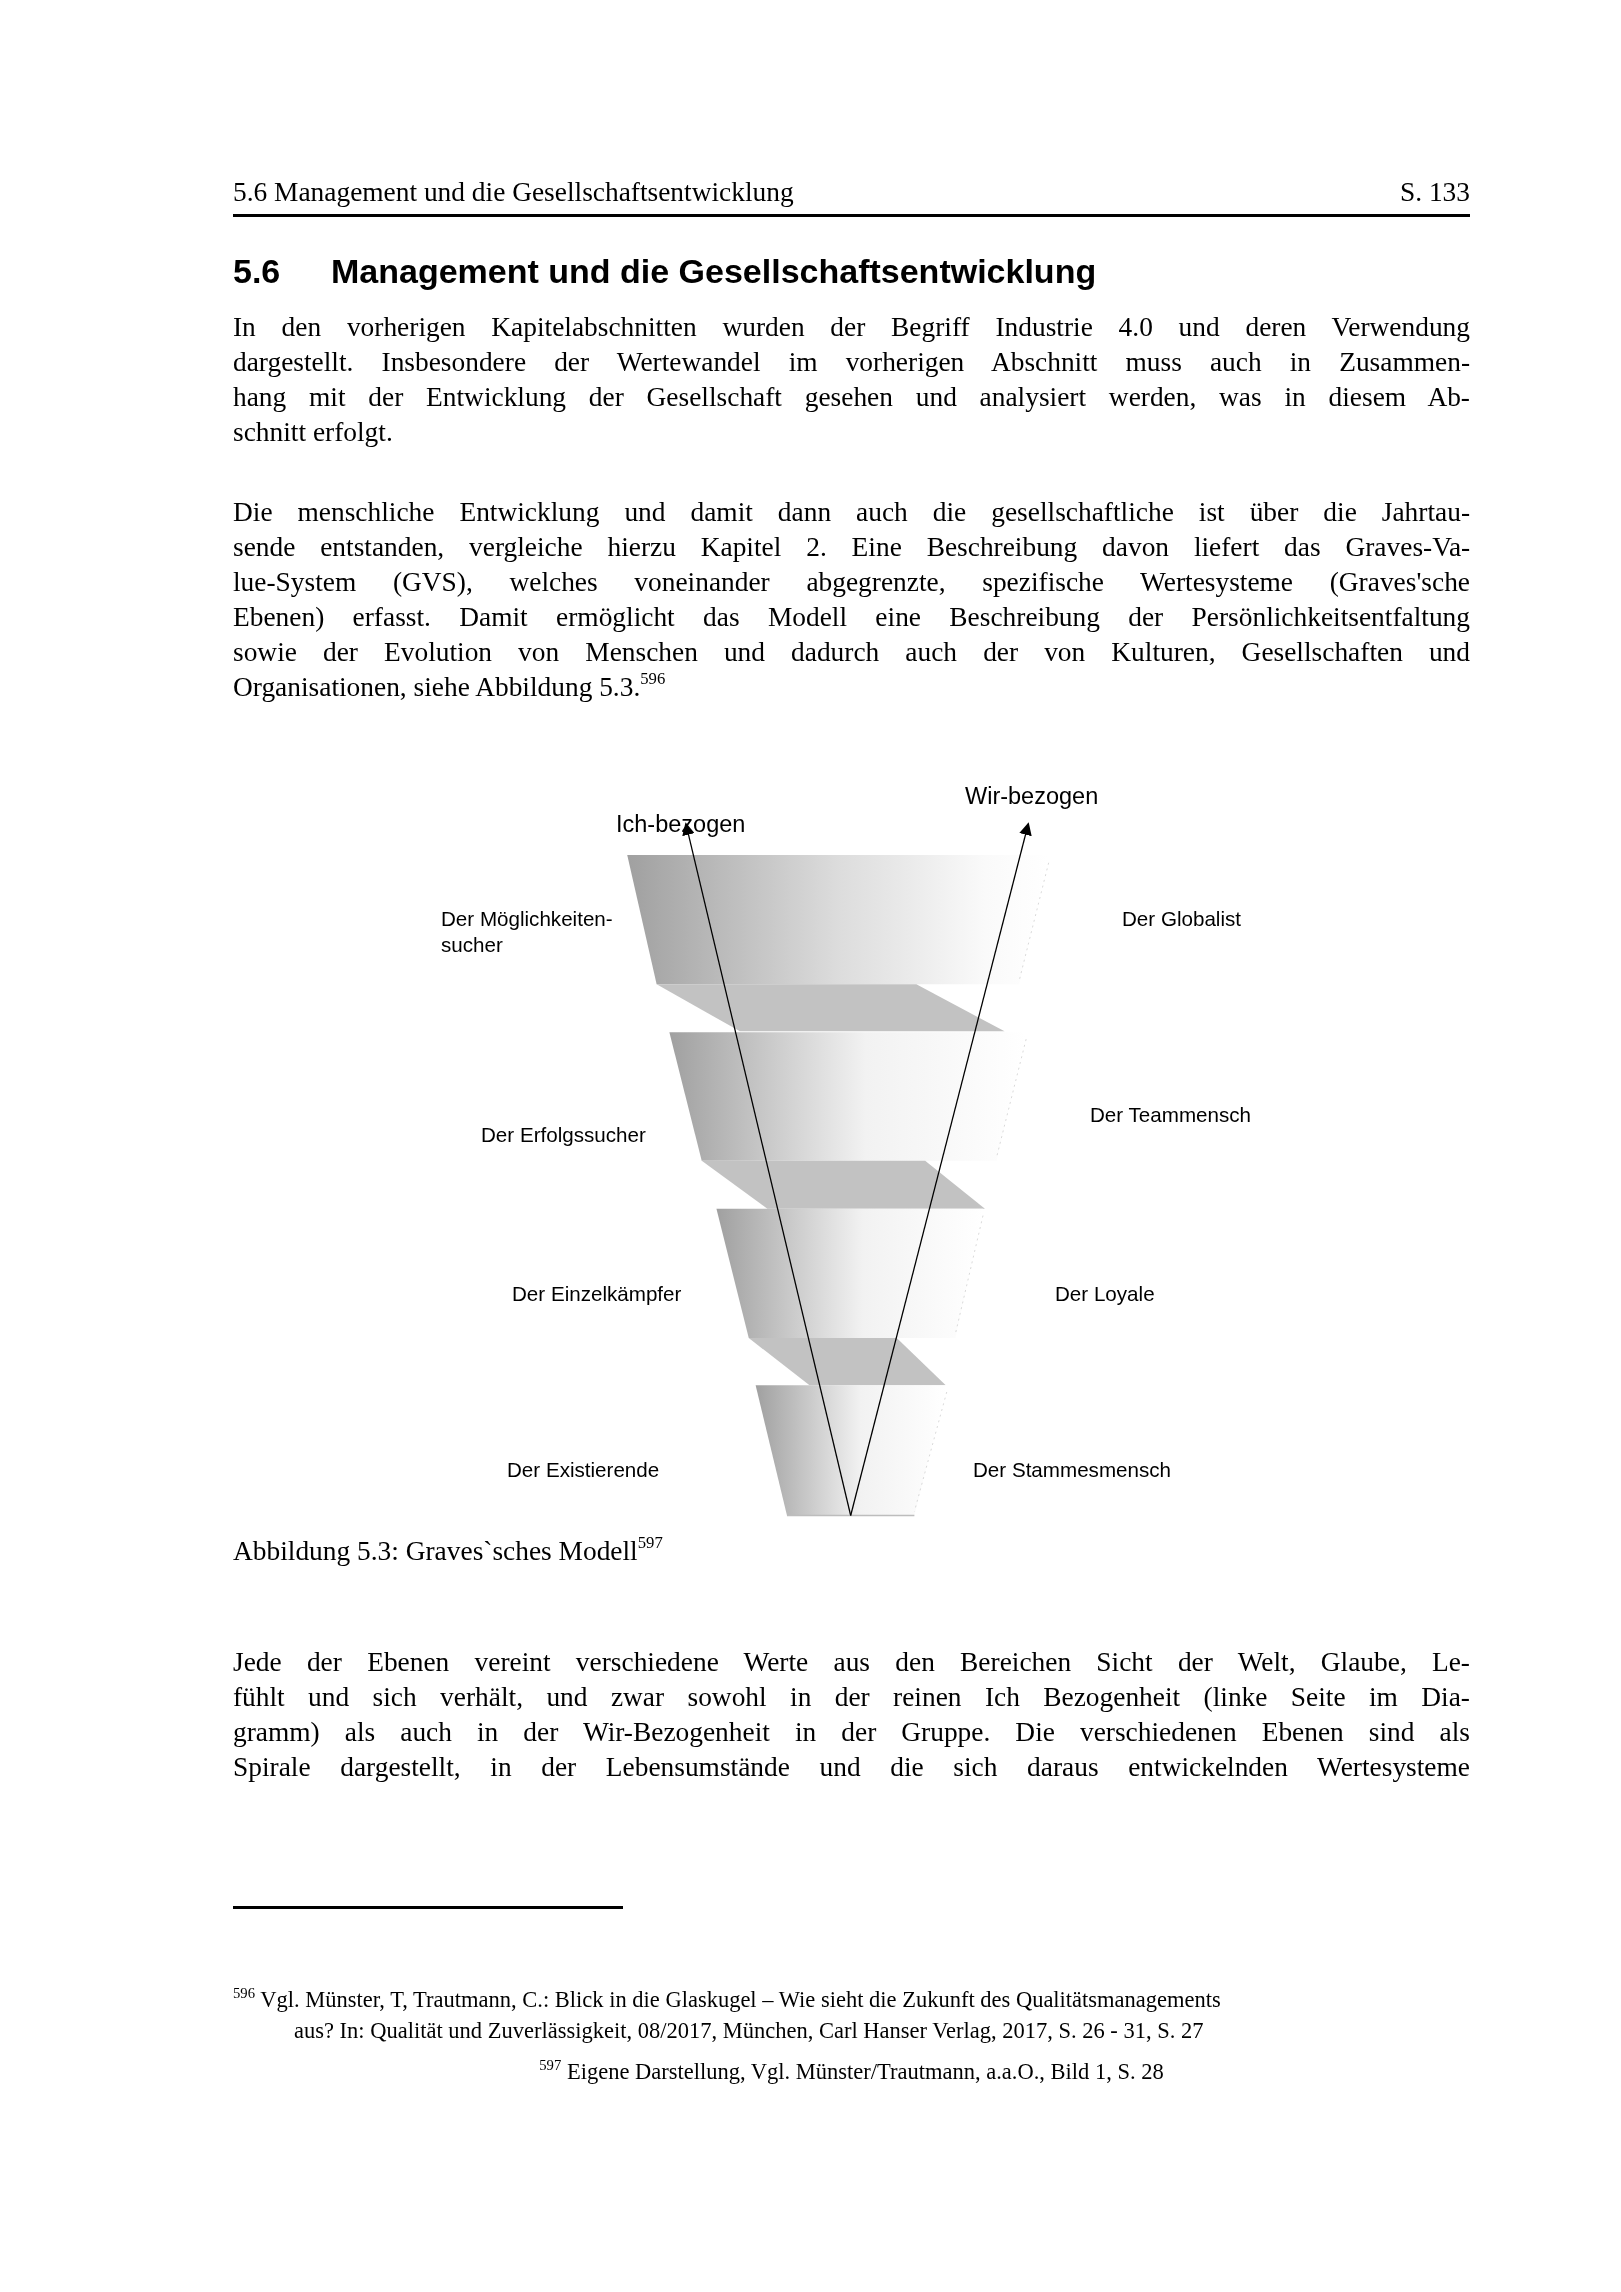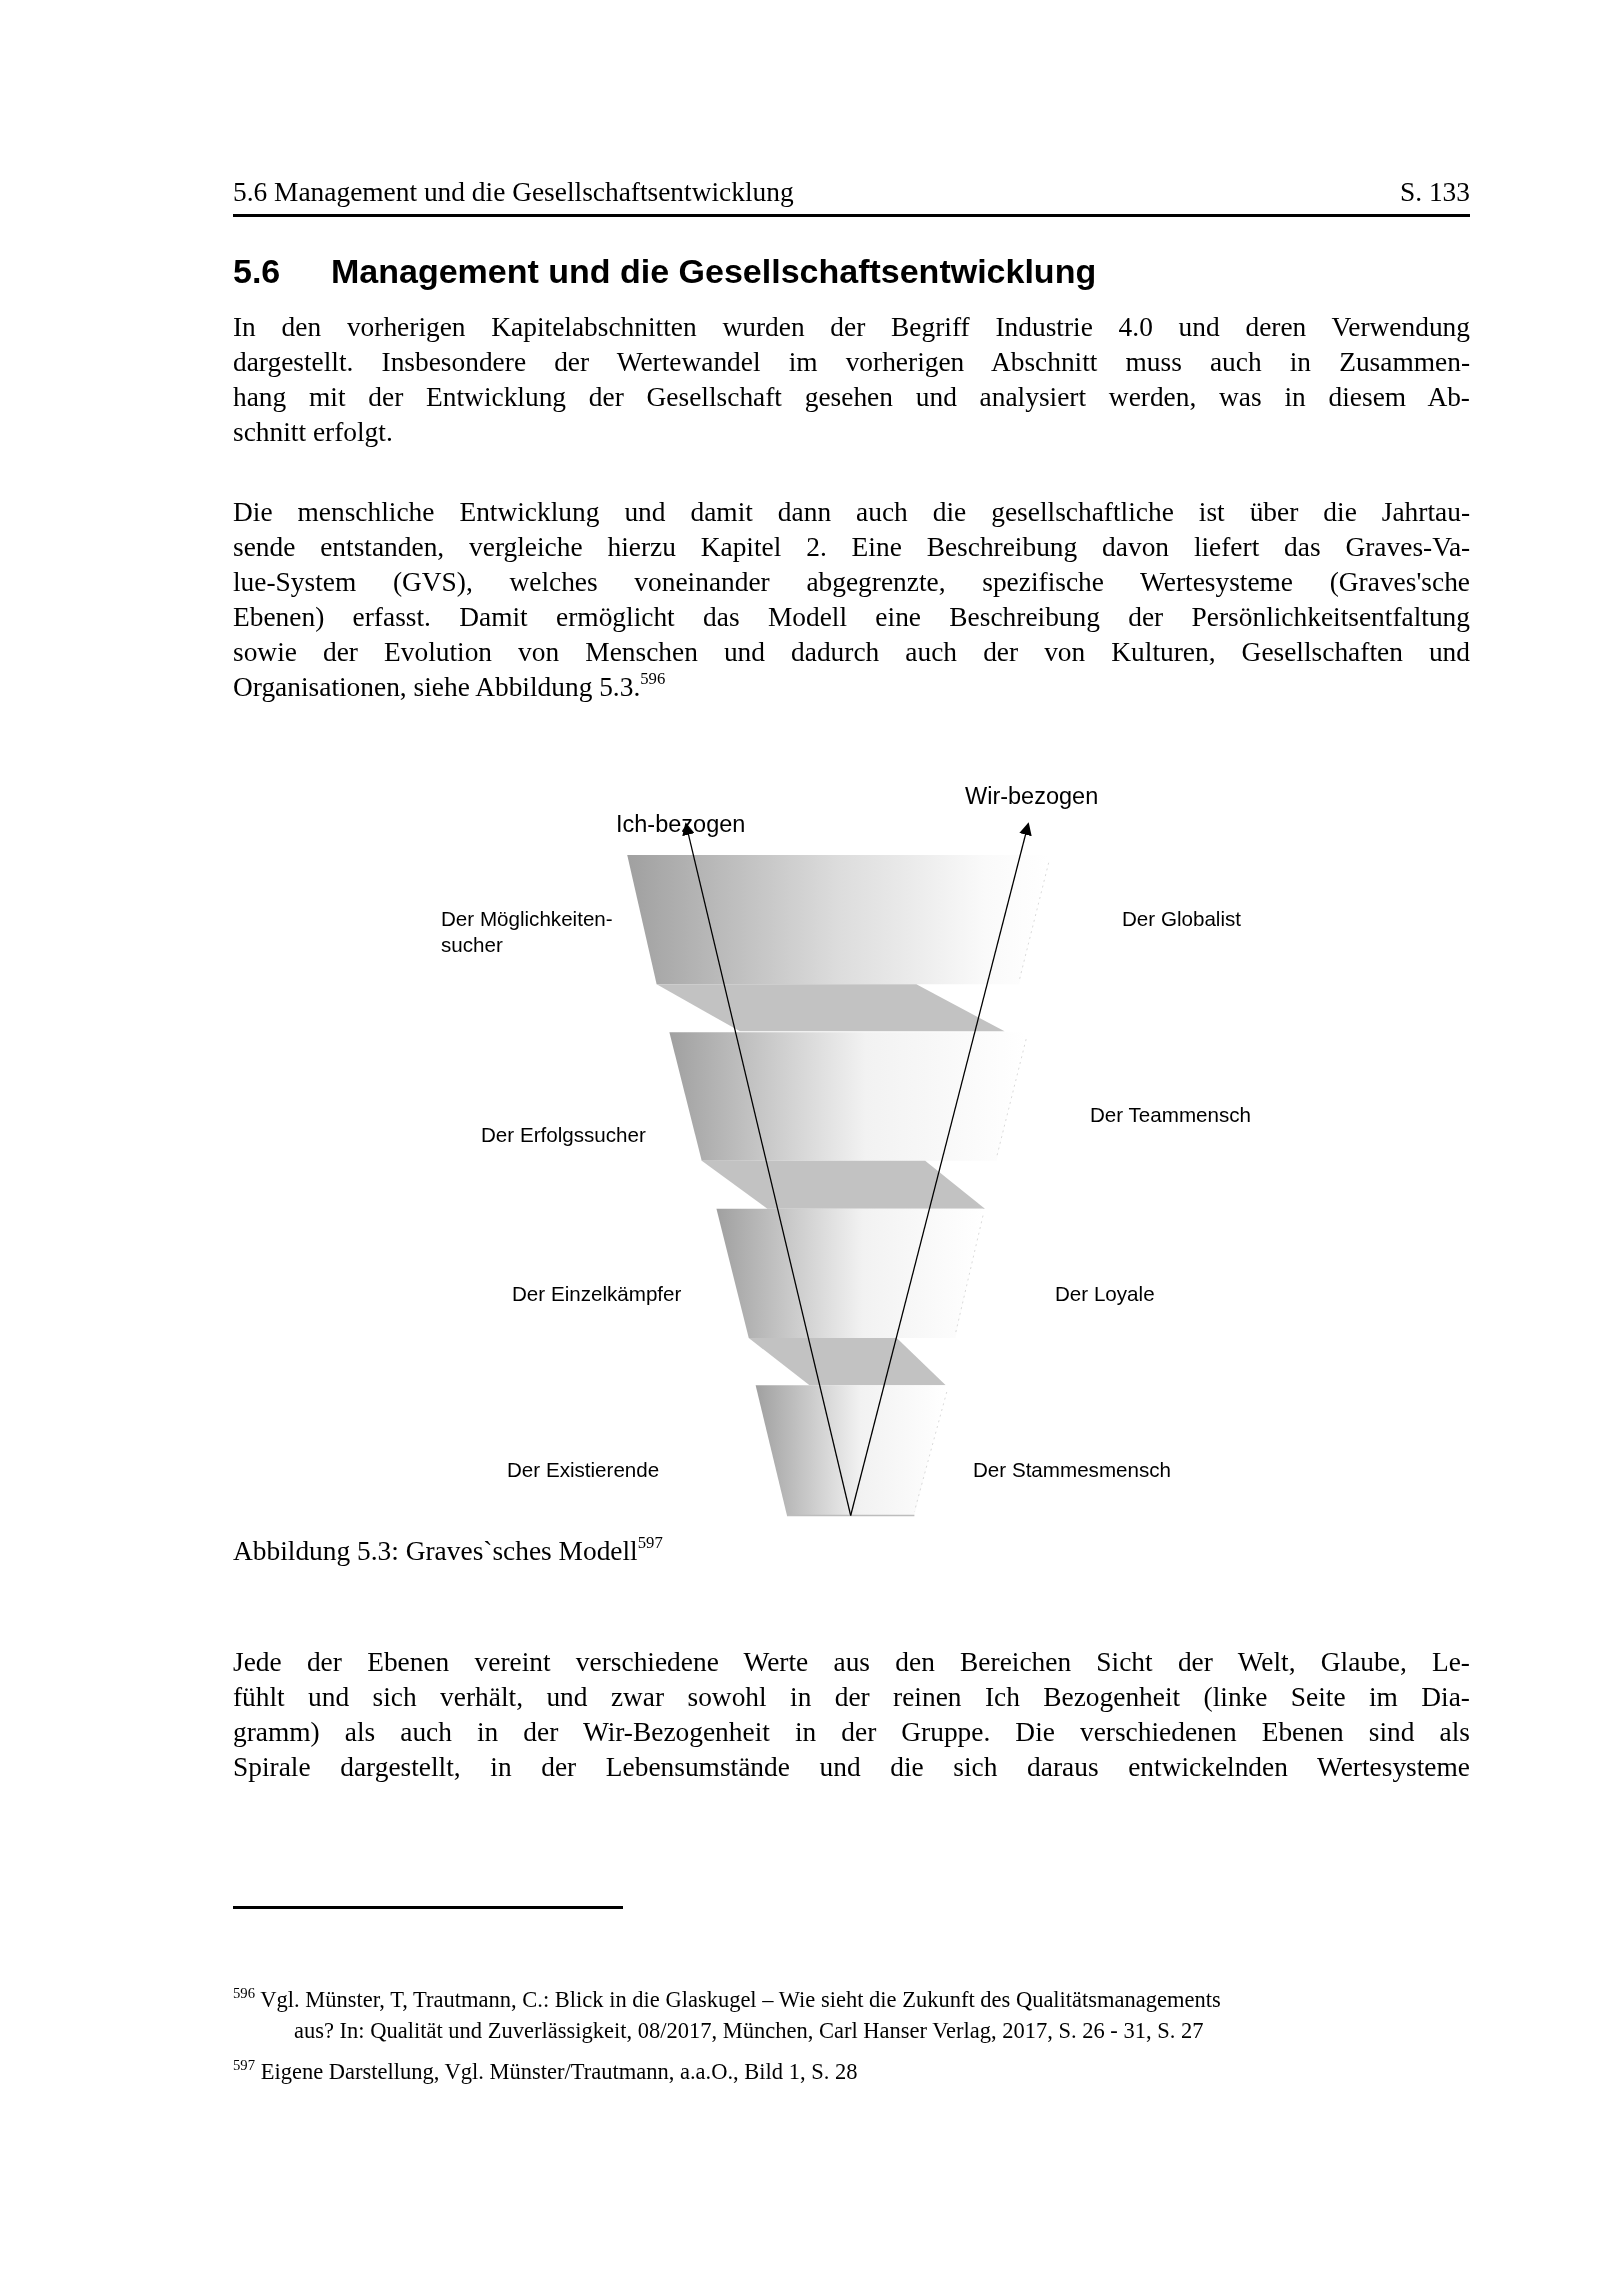--- a/index.html
+++ b/index.html
@@ -125,16 +125,16 @@
   <span class="line" style="display: block; white-space: nowrap; word-spacing: 16.4px;">fühlt und sich verhält, und zwar sowohl in der reinen Ich Bezogenheit (linke Seite im Dia-</span>
   <span class="line" style="display: block; white-space: nowrap; word-spacing: 18px;">gramm) als auch in der Wir-Bezogenheit in der Gruppe. Die verschiedenen Ebenen sind als</span>
   <span class="line" style="display: block; white-space: nowrap; word-spacing: 22.5px;">Spirale dargestellt, in der Lebensumstände und die sich daraus entwickelnden Wertesysteme</span>
 </div>
 
 <div class="abs fn-rule"></div>
 <div class="abs footnote" style="top:1984px;">
   <span style="display:block;"><sup>596</sup> <span>Vgl. Münster, T, Trautmann, C.: Blick in die Glaskugel – Wie sieht die Zukunft des Qualitätsmanagements</span></span>
   <span class="cont">aus? In: Qualität und Zuverlässigkeit, 08/2017, München, Carl Hanser Verlag, 2017, S. 26 - 31, S. 27</span>
 </div>
-<div class="abs footnote" style="top:2056px;">
+<div class="abs footnote" style="top:2056px;text-align:center;">
   <sup>597</sup> <span>Eigene Darstellung, Vgl. Münster/Trautmann, a.a.O., Bild 1, S. 28</span>
 </div>
 
 
 </body></html>

